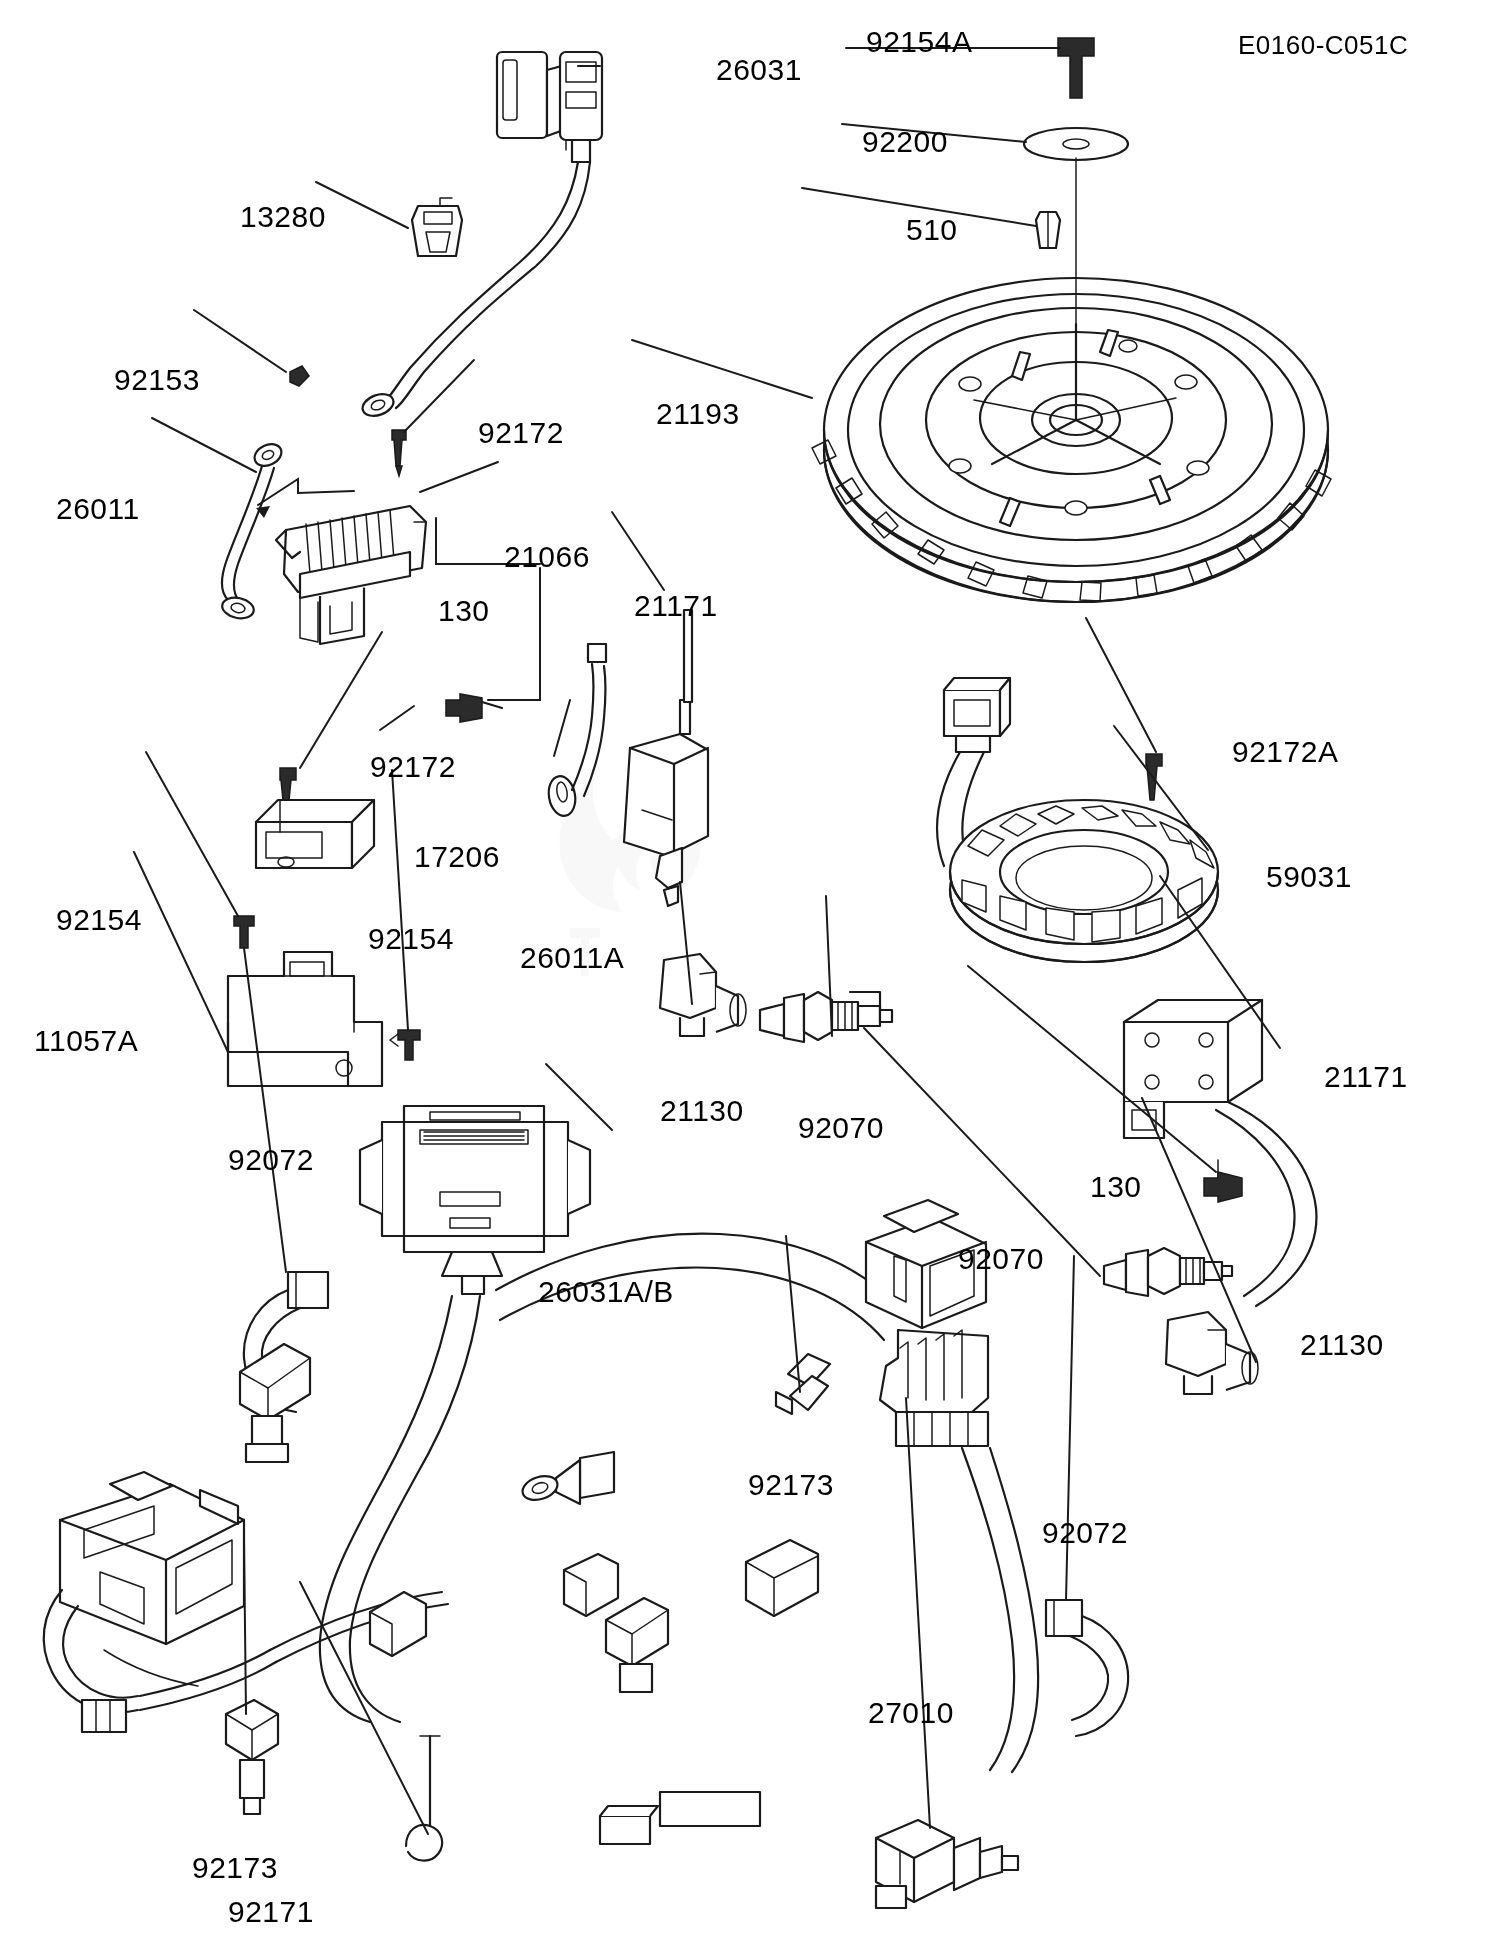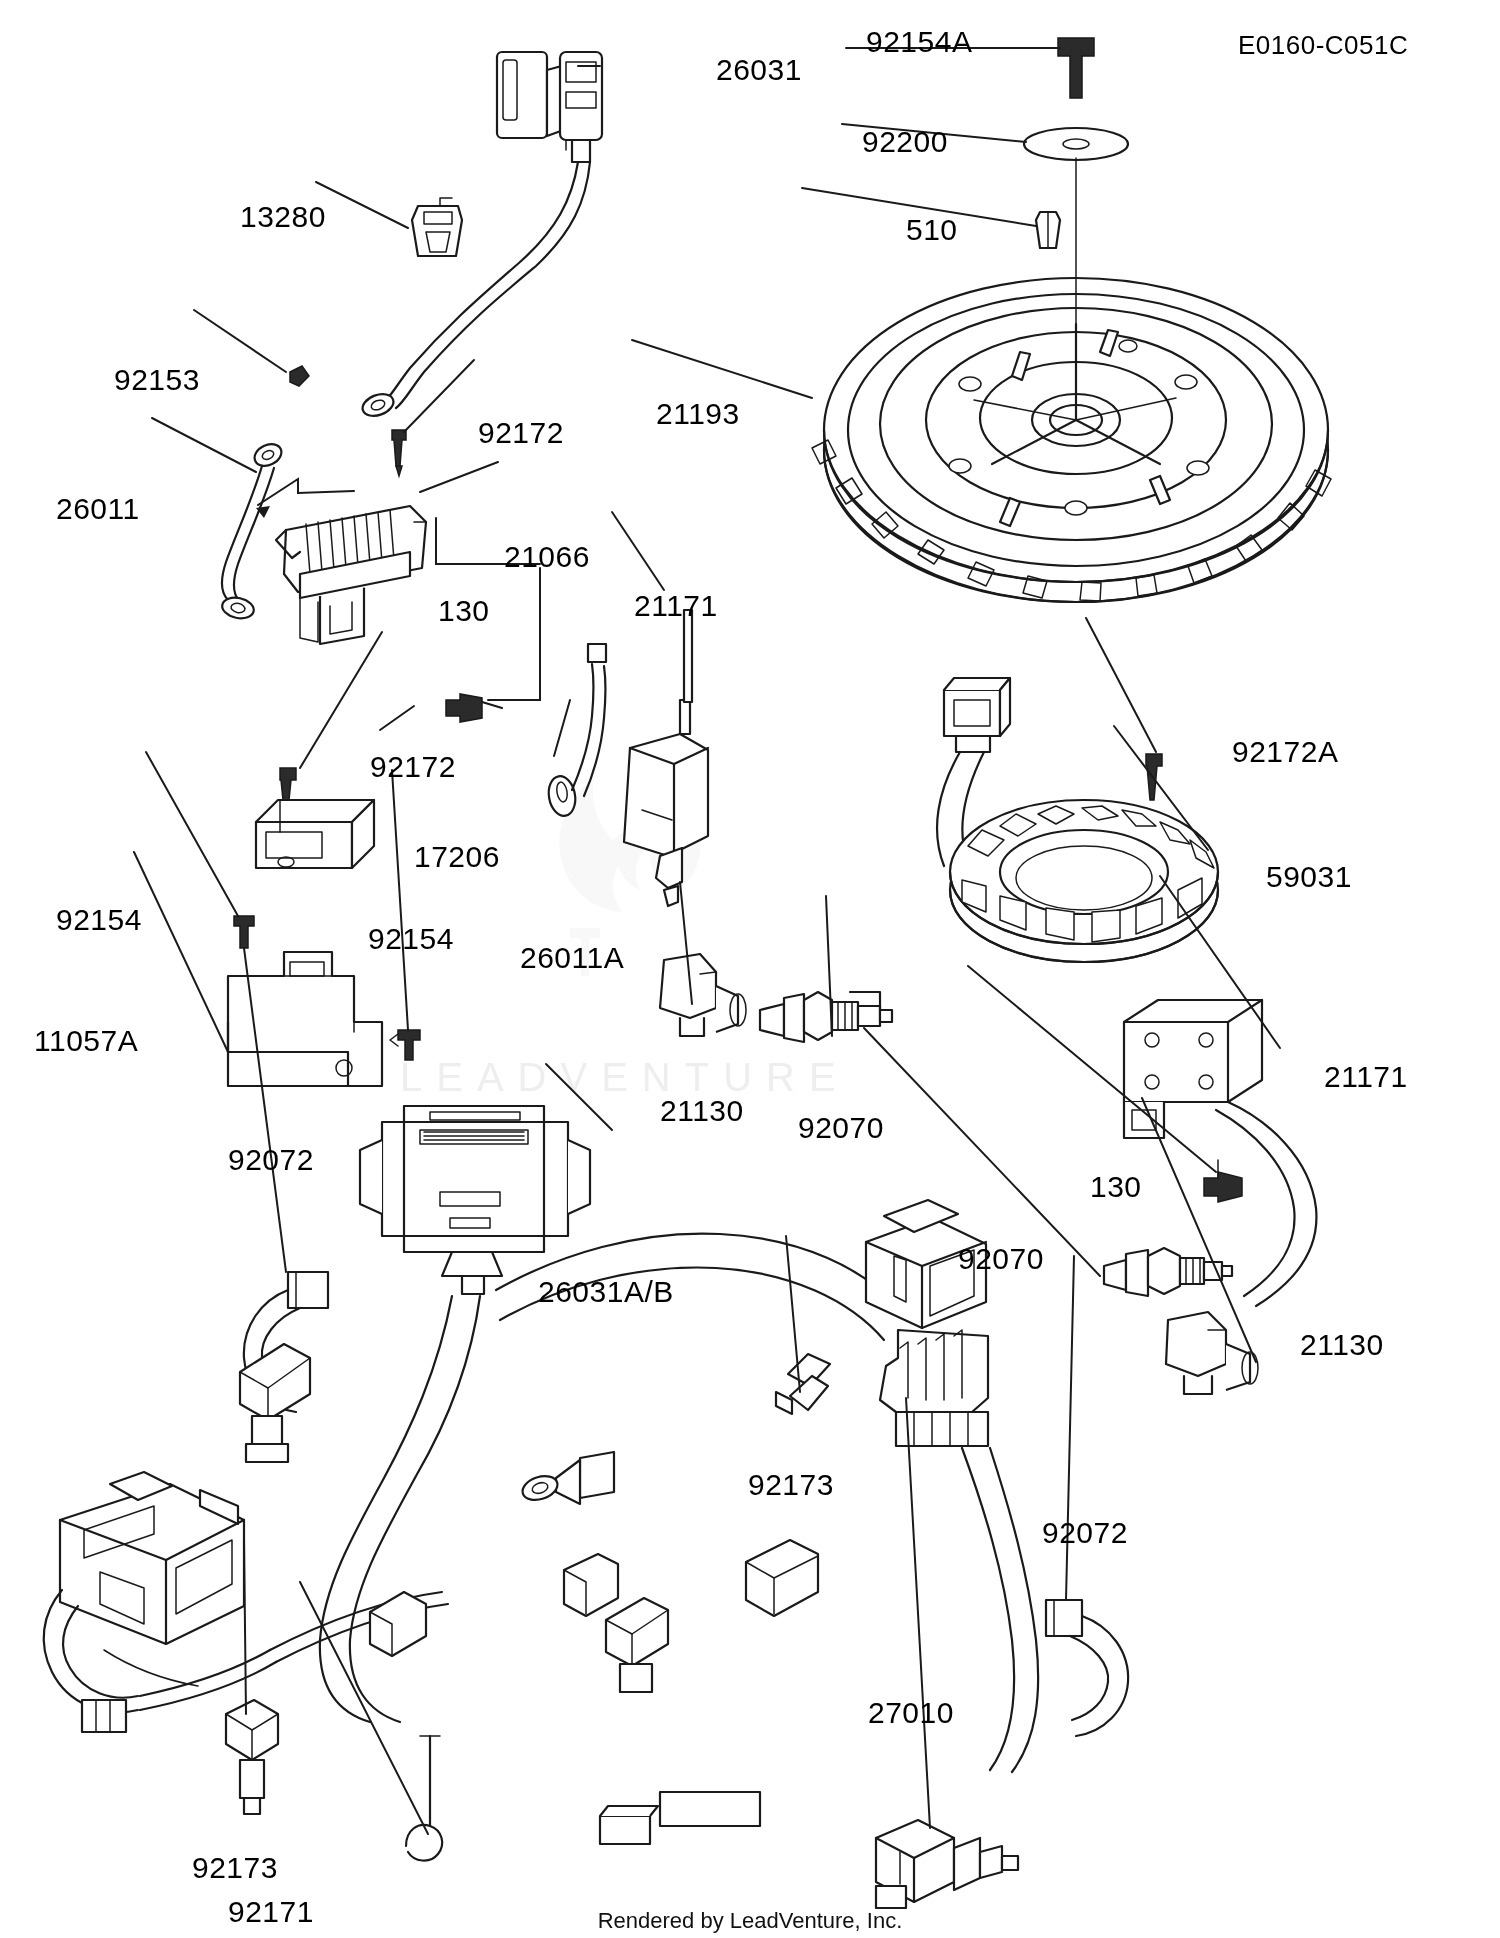--- a/index.html
+++ b/index.html
@@ -63,21 +63,20 @@
     letter-spacing: 14px;
     color: #eeeeee;
     font-weight: 400;
   }
 </style>
 </head>
 <body>
 
 <div id="page">
 
-  <div class="watermark wm-text">LEADVENTURE</div>
 
   <svg class="diagram-svg" viewBox="0 0 1500 1938" xmlns="http://www.w3.org/2000/svg">
     <defs>
       <style>
         .ln { fill:none; stroke:#1a1a1a; stroke-width:2.2; stroke-linecap:round; stroke-linejoin:round; }
         .ln-thin { fill:none; stroke:#1a1a1a; stroke-width:1.5; stroke-linecap:round; stroke-linejoin:round; }
         .ln-lead { fill:none; stroke:#1a1a1a; stroke-width:2; stroke-linecap:round; }
         .fil-w { fill:#ffffff; stroke:#1a1a1a; stroke-width:2.2; stroke-linejoin:round; }
         .fil-w-thin { fill:#ffffff; stroke:#1a1a1a; stroke-width:1.5; stroke-linejoin:round; }
         .fil-d { fill:#2b2b2b; stroke:#1a1a1a; stroke-width:1.5; }
@@ -634,14 +633,13 @@
   <div class="callout" style="left:228px;  top:1143px;">92072</div>
   <div class="callout" style="left:538px;  top:1275px;">26031A/B</div>
   <div class="callout" style="left:958px;  top:1242px;">92070</div>
   <div class="callout" style="left:1300px; top:1328px;">21130</div>
   <div class="callout" style="left:748px;  top:1468px;">92173</div>
   <div class="callout" style="left:1042px; top:1516px;">92072</div>
   <div class="callout" style="left:868px;  top:1696px;">27010</div>
   <div class="callout" style="left:192px;  top:1851px;">92173</div>
   <div class="callout" style="left:228px;  top:1895px;">92171</div>
 
-  <div class="footer-credit" style="top:1908px;">Rendered by LeadVenture, Inc.</div>
 </div>
 
 </body></html>

